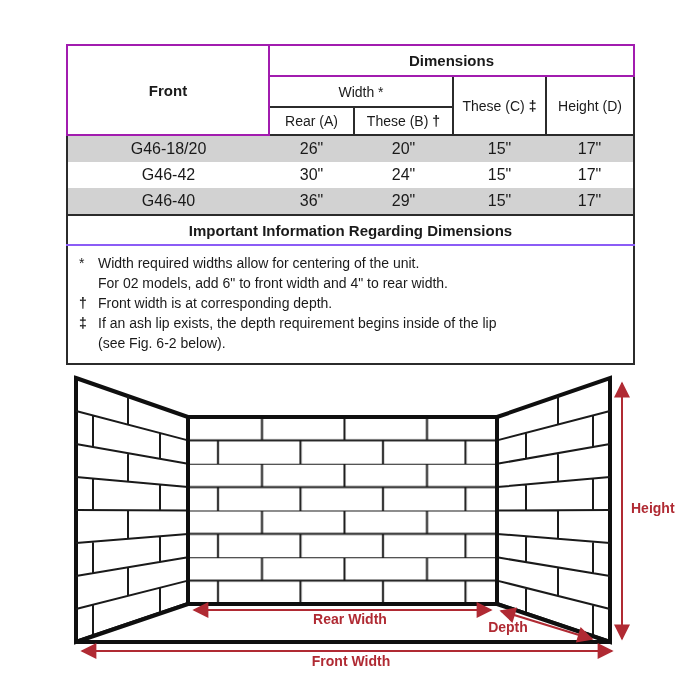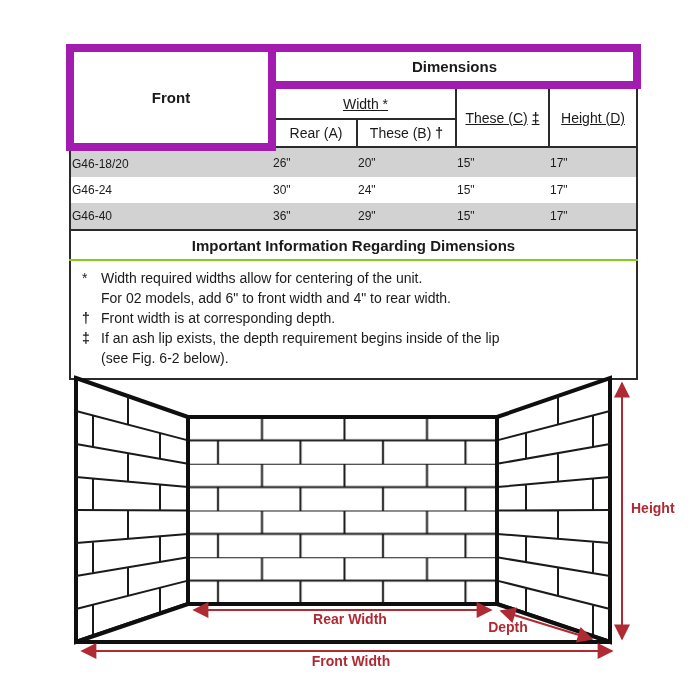--- a/index.html
+++ b/index.html
@@ -4,27 +4,27 @@
 <style>
   html,body{margin:0;padding:0;background:#ffffff;}
   body{width:700px;height:700px;position:relative;font-family:"Liberation Sans",sans-serif;color:#1a1a1a;}
 
   
   .spec-wrap{position:absolute;left:66px;top:44px;width:567px;}
   table.spec{border-collapse:collapse;width:567px;table-layout:fixed;}
   table.spec{border:2px solid #2b2b2b;}
   td{vertical-align:middle;}
   .hd{border:2px solid #2b2b2b;text-align:center;font-size:14px;background:#fff;}
-  .hd-big{border:8px solid #a21caf;text-align:center;font-weight:bold;font-size:15px;background:#fff;}
+  .hd-big{border:2px solid #a21caf;text-align:center;font-weight:bold;font-size:15px;background:#fff;}
   tr.h1 td{height:27px;}
-  tr.h2 td{height:27px;text-decoration:underline;}
+  tr.h2 td{height:27px;}
   tr.h3 td{height:24px;}
-  tr.data td{height:24px;font-size:12px;border:none;}
+  tr.data td{height:24px;text-align:center;font-size:16px;border:none;}
   tr.data.stripe{background:#d2d2d2;}
-  tr.info td{height:26px;text-align:center;font-weight:bold;font-size:15px;border-top:2px solid #2b2b2b;border-bottom:2px solid #84cc16;background:#fff;}
+  tr.info td{height:26px;text-align:center;font-weight:bold;font-size:15px;border-top:2px solid #2b2b2b;border-bottom:2px solid #8b5cf6;background:#fff;}
   tr.notes td{padding:7px 10px 10px 8px;background:#fff;}
   .mk{font-weight:bold;margin-left:4px;}
   .fn{position:relative;padding-left:22px;font-size:14px;line-height:20px;}
   .fn .fnmk{position:absolute;left:3px;top:0;}
   .fn .fnmk.b{font-weight:bold;}
 
   
   .diagram{position:absolute;left:0;top:360px;}
   .mortar{stroke:#1a1a1a;stroke-width:2;fill:none;}
   .frame{stroke:#0f0f0f;stroke-width:4;fill:#ffffff;stroke-linejoin:miter;}
@@ -59,21 +59,21 @@
     </tr>
 
     <tr class="data stripe">
       <td>G46-18/20</td>
       <td>26"</td>
       <td>20"</td>
       <td>15"</td>
       <td>17"</td>
     </tr>
     <tr class="data">
-      <td>G46-24</td>
+      <td>G46-42</td>
       <td>30"</td>
       <td>24"</td>
       <td>15"</td>
       <td>17"</td>
     </tr>
     <tr class="data stripe">
       <td>G46-40</td>
       <td>36"</td>
       <td>29"</td>
       <td>15"</td>

